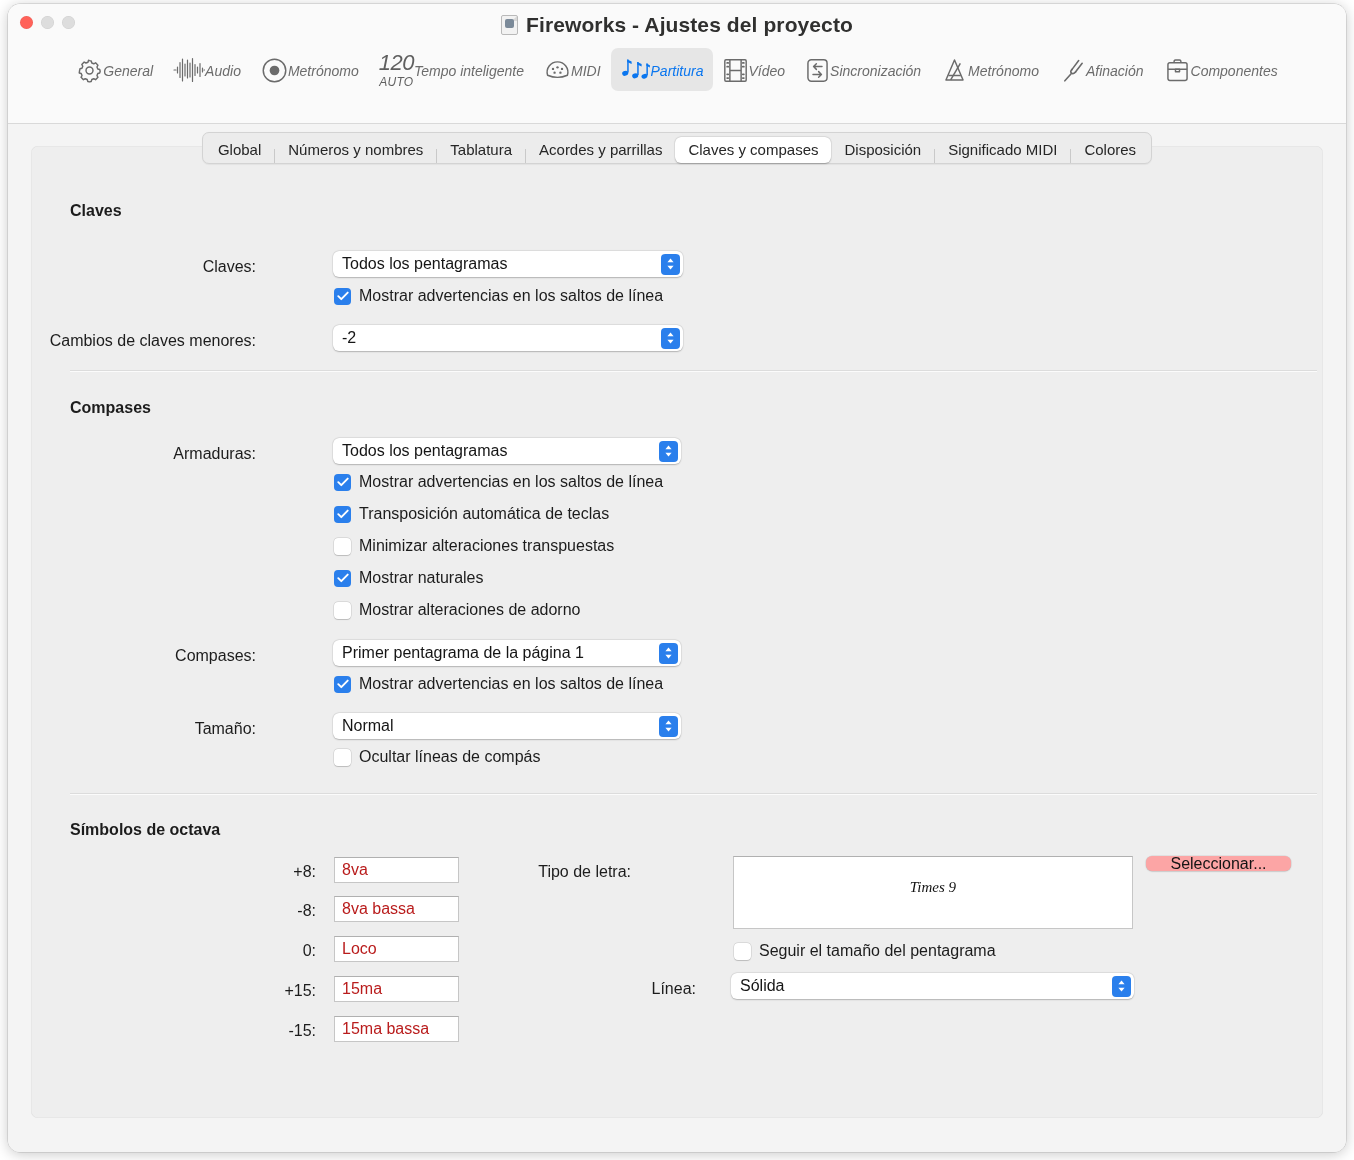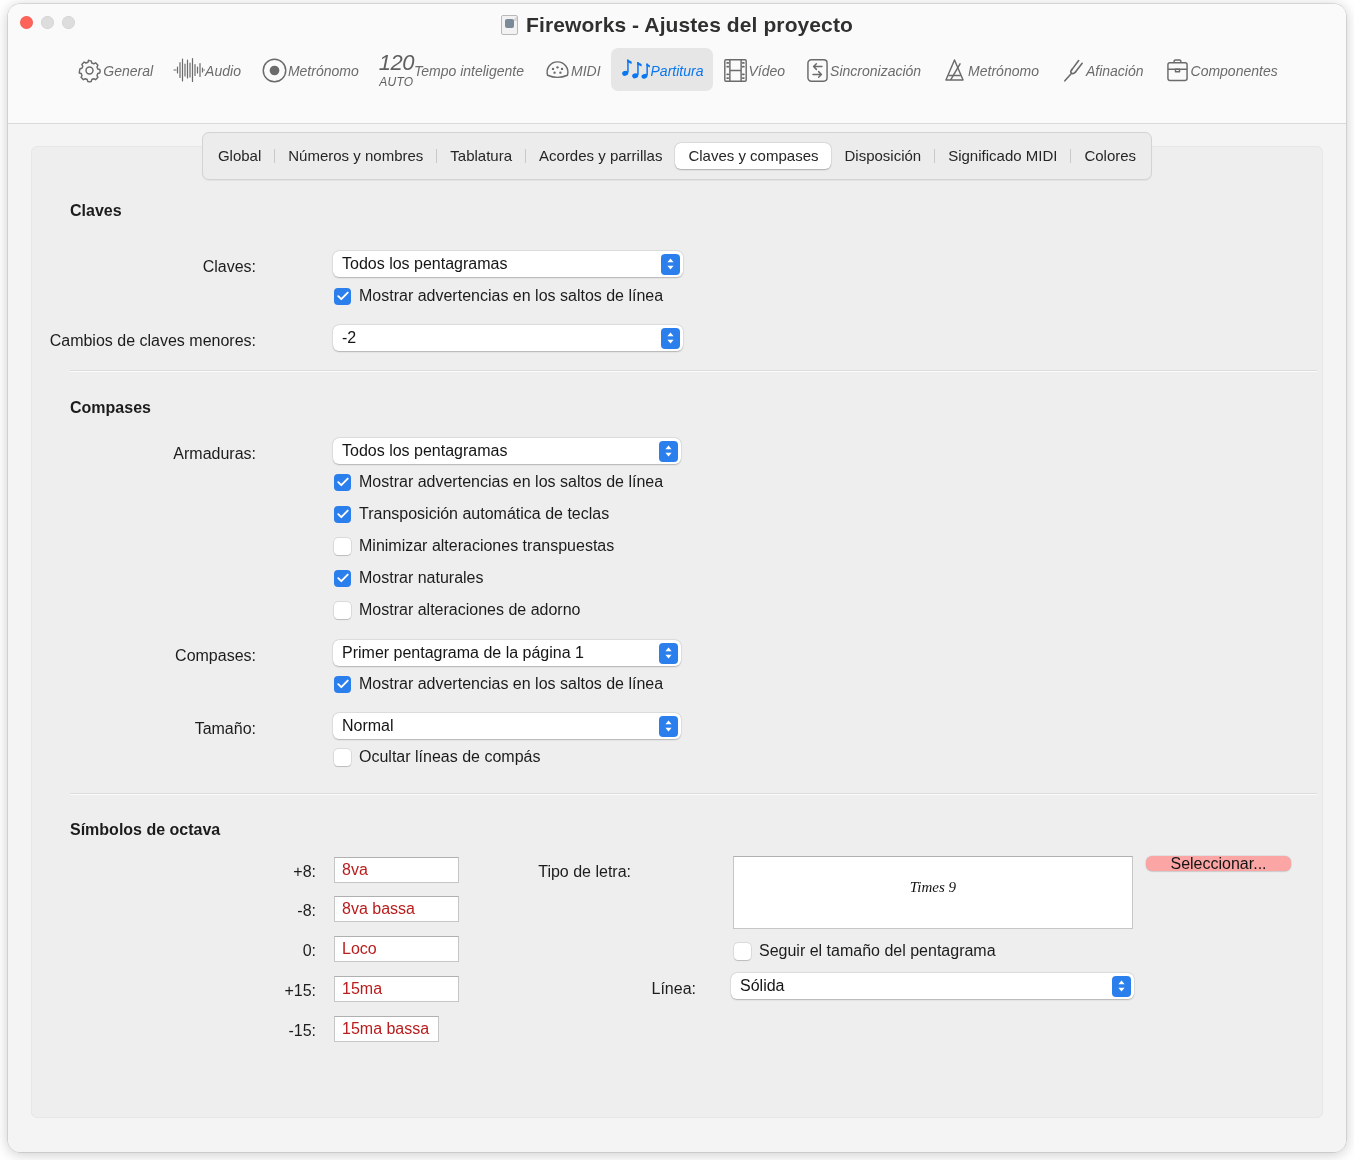--- a/index.html
+++ b/index.html
@@ -144,26 +144,26 @@
   }
 
   
   .tabbar-wrap {
     position: absolute;
     left: 0; right: 0; top: -14px;
     display: flex; justify-content: center;
   }
   .tabbar {
     display: flex;
-    align-items: center;
+    align-items: flex-end;
     background: #ececec;
     border: 0.5px solid #d3d3d3;
     border-radius: 7px;
     height: 30px;
-    padding: 8px 2px;
+    padding: 0 2px;
     box-shadow: 0 0.5px 1px rgba(0,0,0,0.05);
   }
   .tab {
     position: relative;
     font-size: 15px;
     color: #262626;
     padding: 0 13px;
     height: 26px;
     line-height: 26px;
     border-radius: 6px;
@@ -603,21 +603,21 @@
       <div class="row-label" style="left:190px; width:95px; top:756px;">-8:</div>
       <div class="tfield" style="left:303px; top:750px; width:125px;">8va bassa</div>
 
       <div class="row-label" style="left:190px; width:95px; top:796px;">0:</div>
       <div class="tfield" style="left:303px; top:790px; width:125px;">Loco</div>
 
       <div class="row-label" style="left:190px; width:95px; top:836px;">+15:</div>
       <div class="tfield" style="left:303px; top:830px; width:125px;">15ma</div>
 
       <div class="row-label" style="left:190px; width:95px; top:876px;">-15:</div>
-      <div class="tfield" style="left:303px; top:870px; width:105px;">15ma bassa</div>
+      <div class="tfield" style="left:303px; top:870px; width:125px;">15ma bassa</div>
 
       <div class="row-label" style="left:465px; width:135px; top:717px;">Tipo de letra:</div>
       <div class="fontbox" style="left:702px; top:710px; width:400px; height:73px;">
         <span>Times 9</span>
       </div>
       <div class="pushbtn" style="left:1115px; top:710px; width:145px;">Seleccionar...</div>
 
       <div class="cbrow" style="left:703px; top:796px;">
         <span class="cbox off"></span>
         <span class="cblabel">Seguir el tamaño del pentagrama</span>

